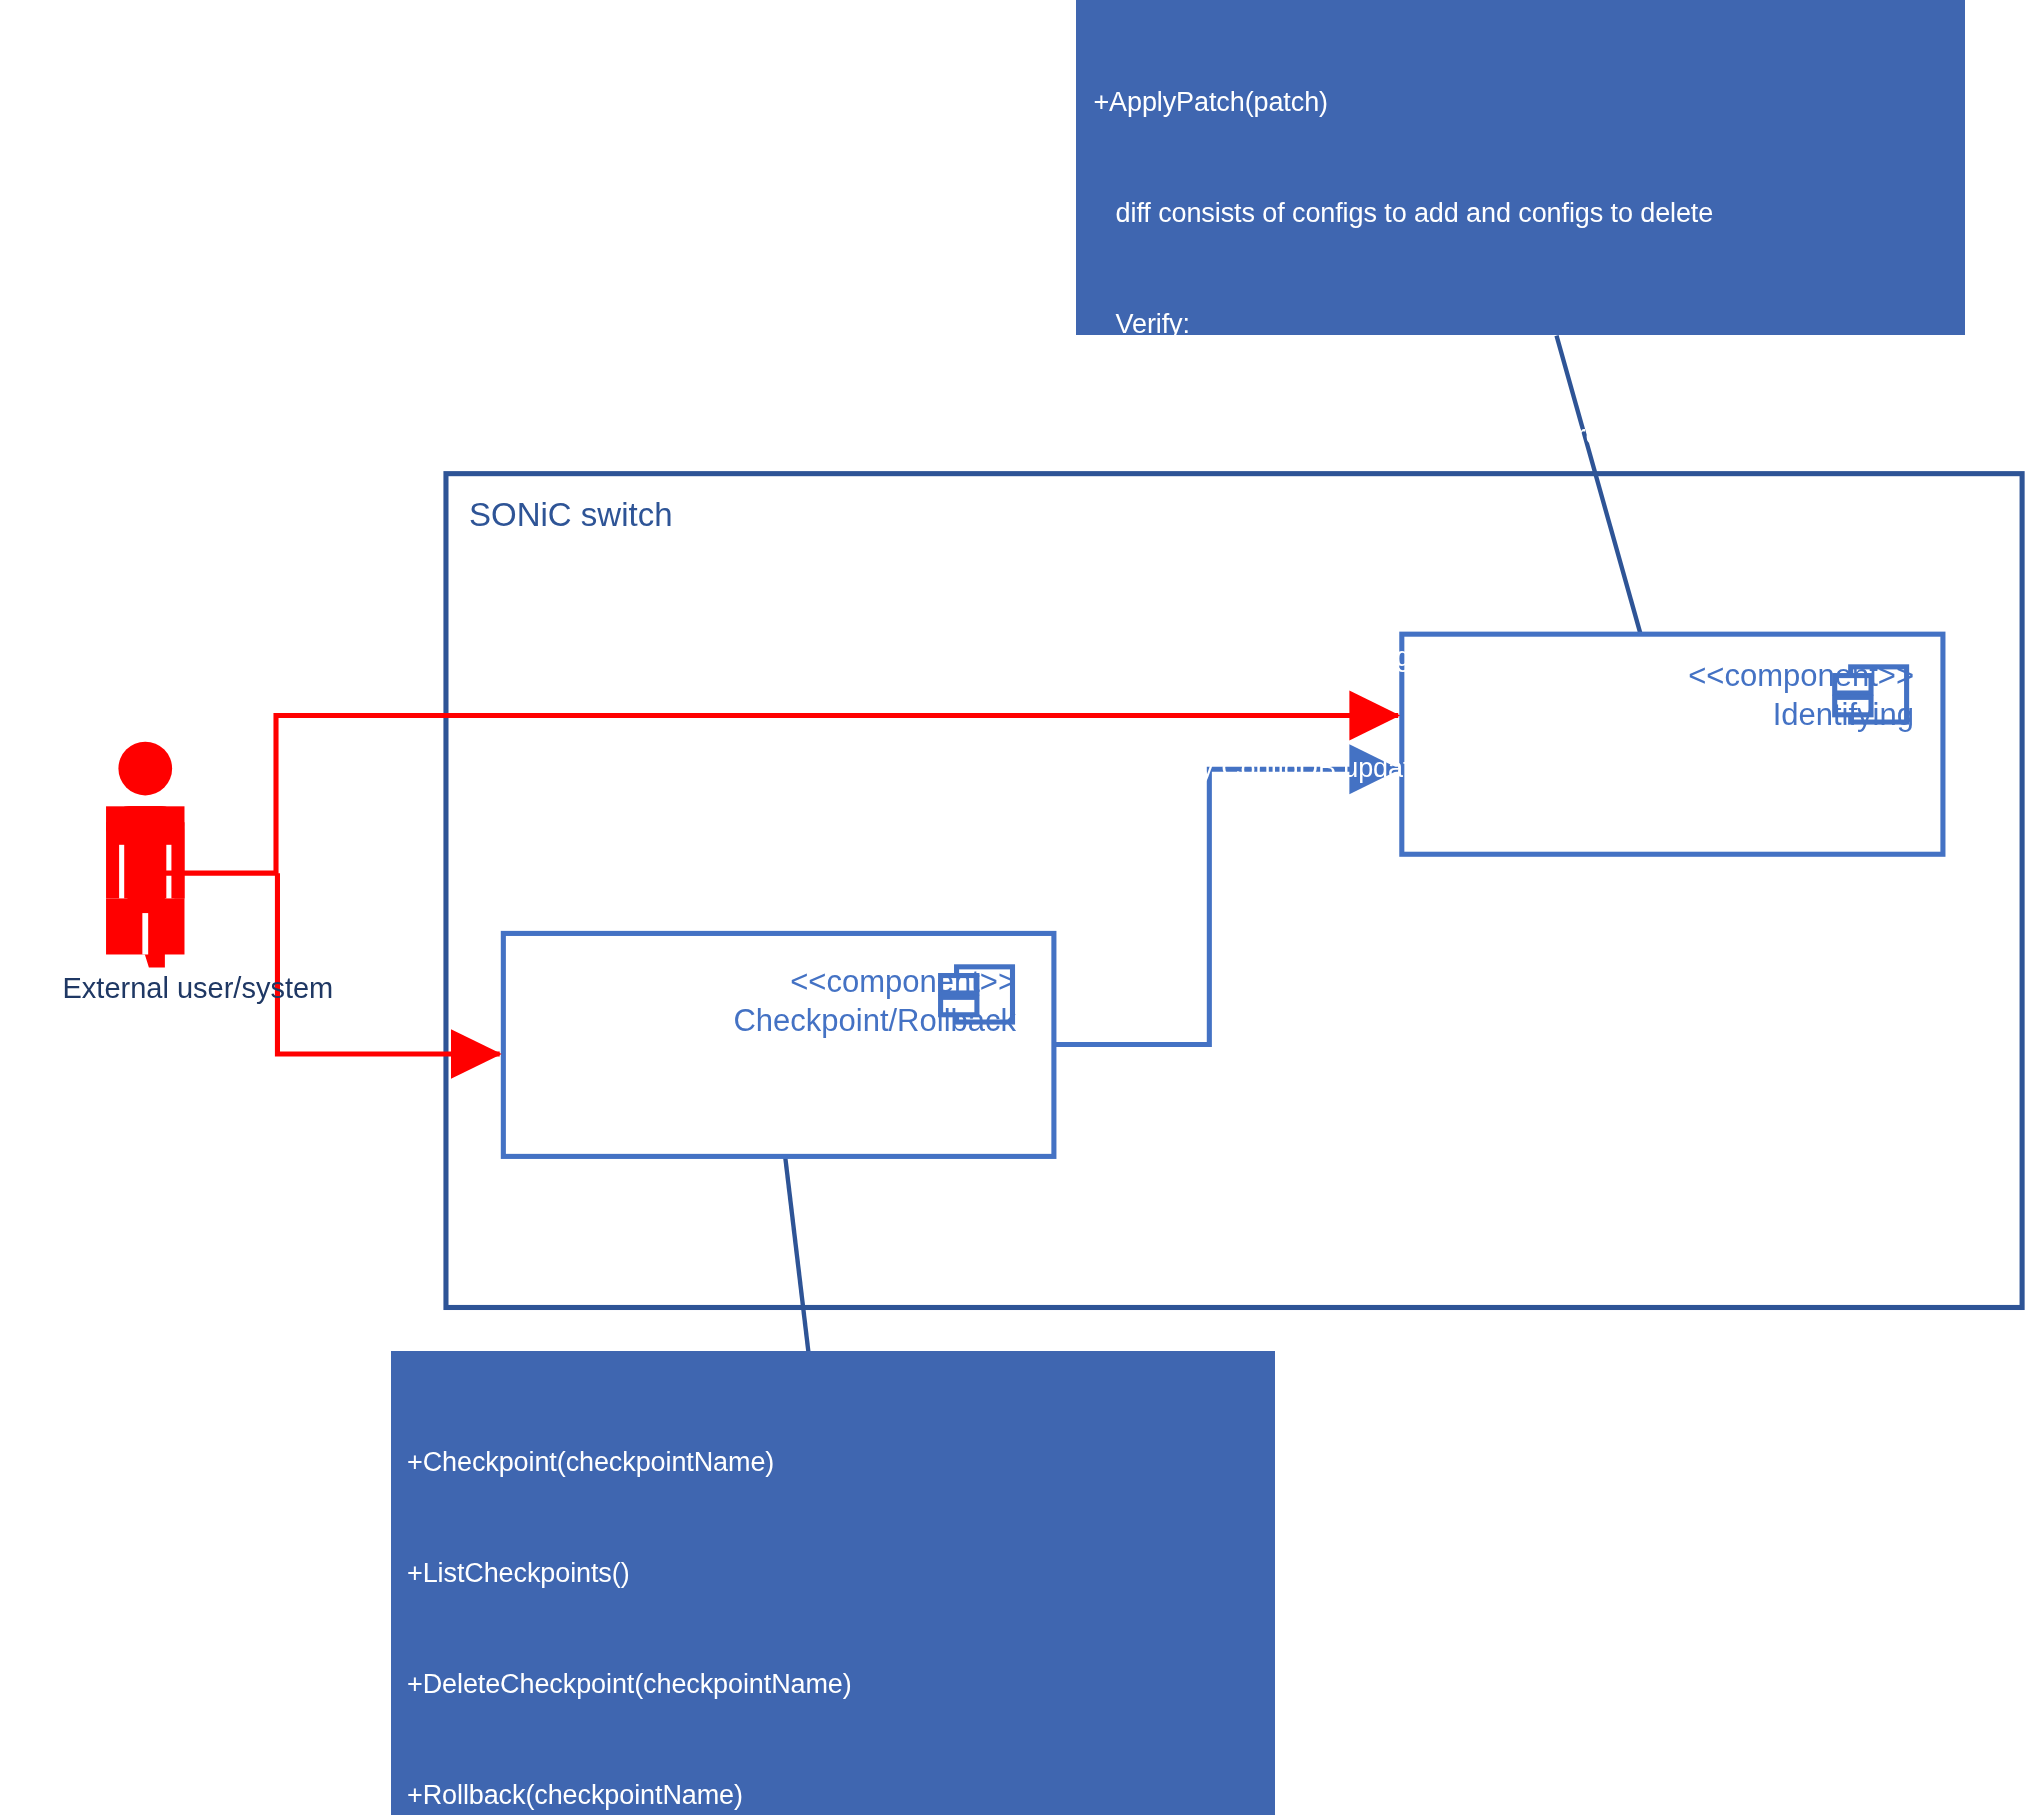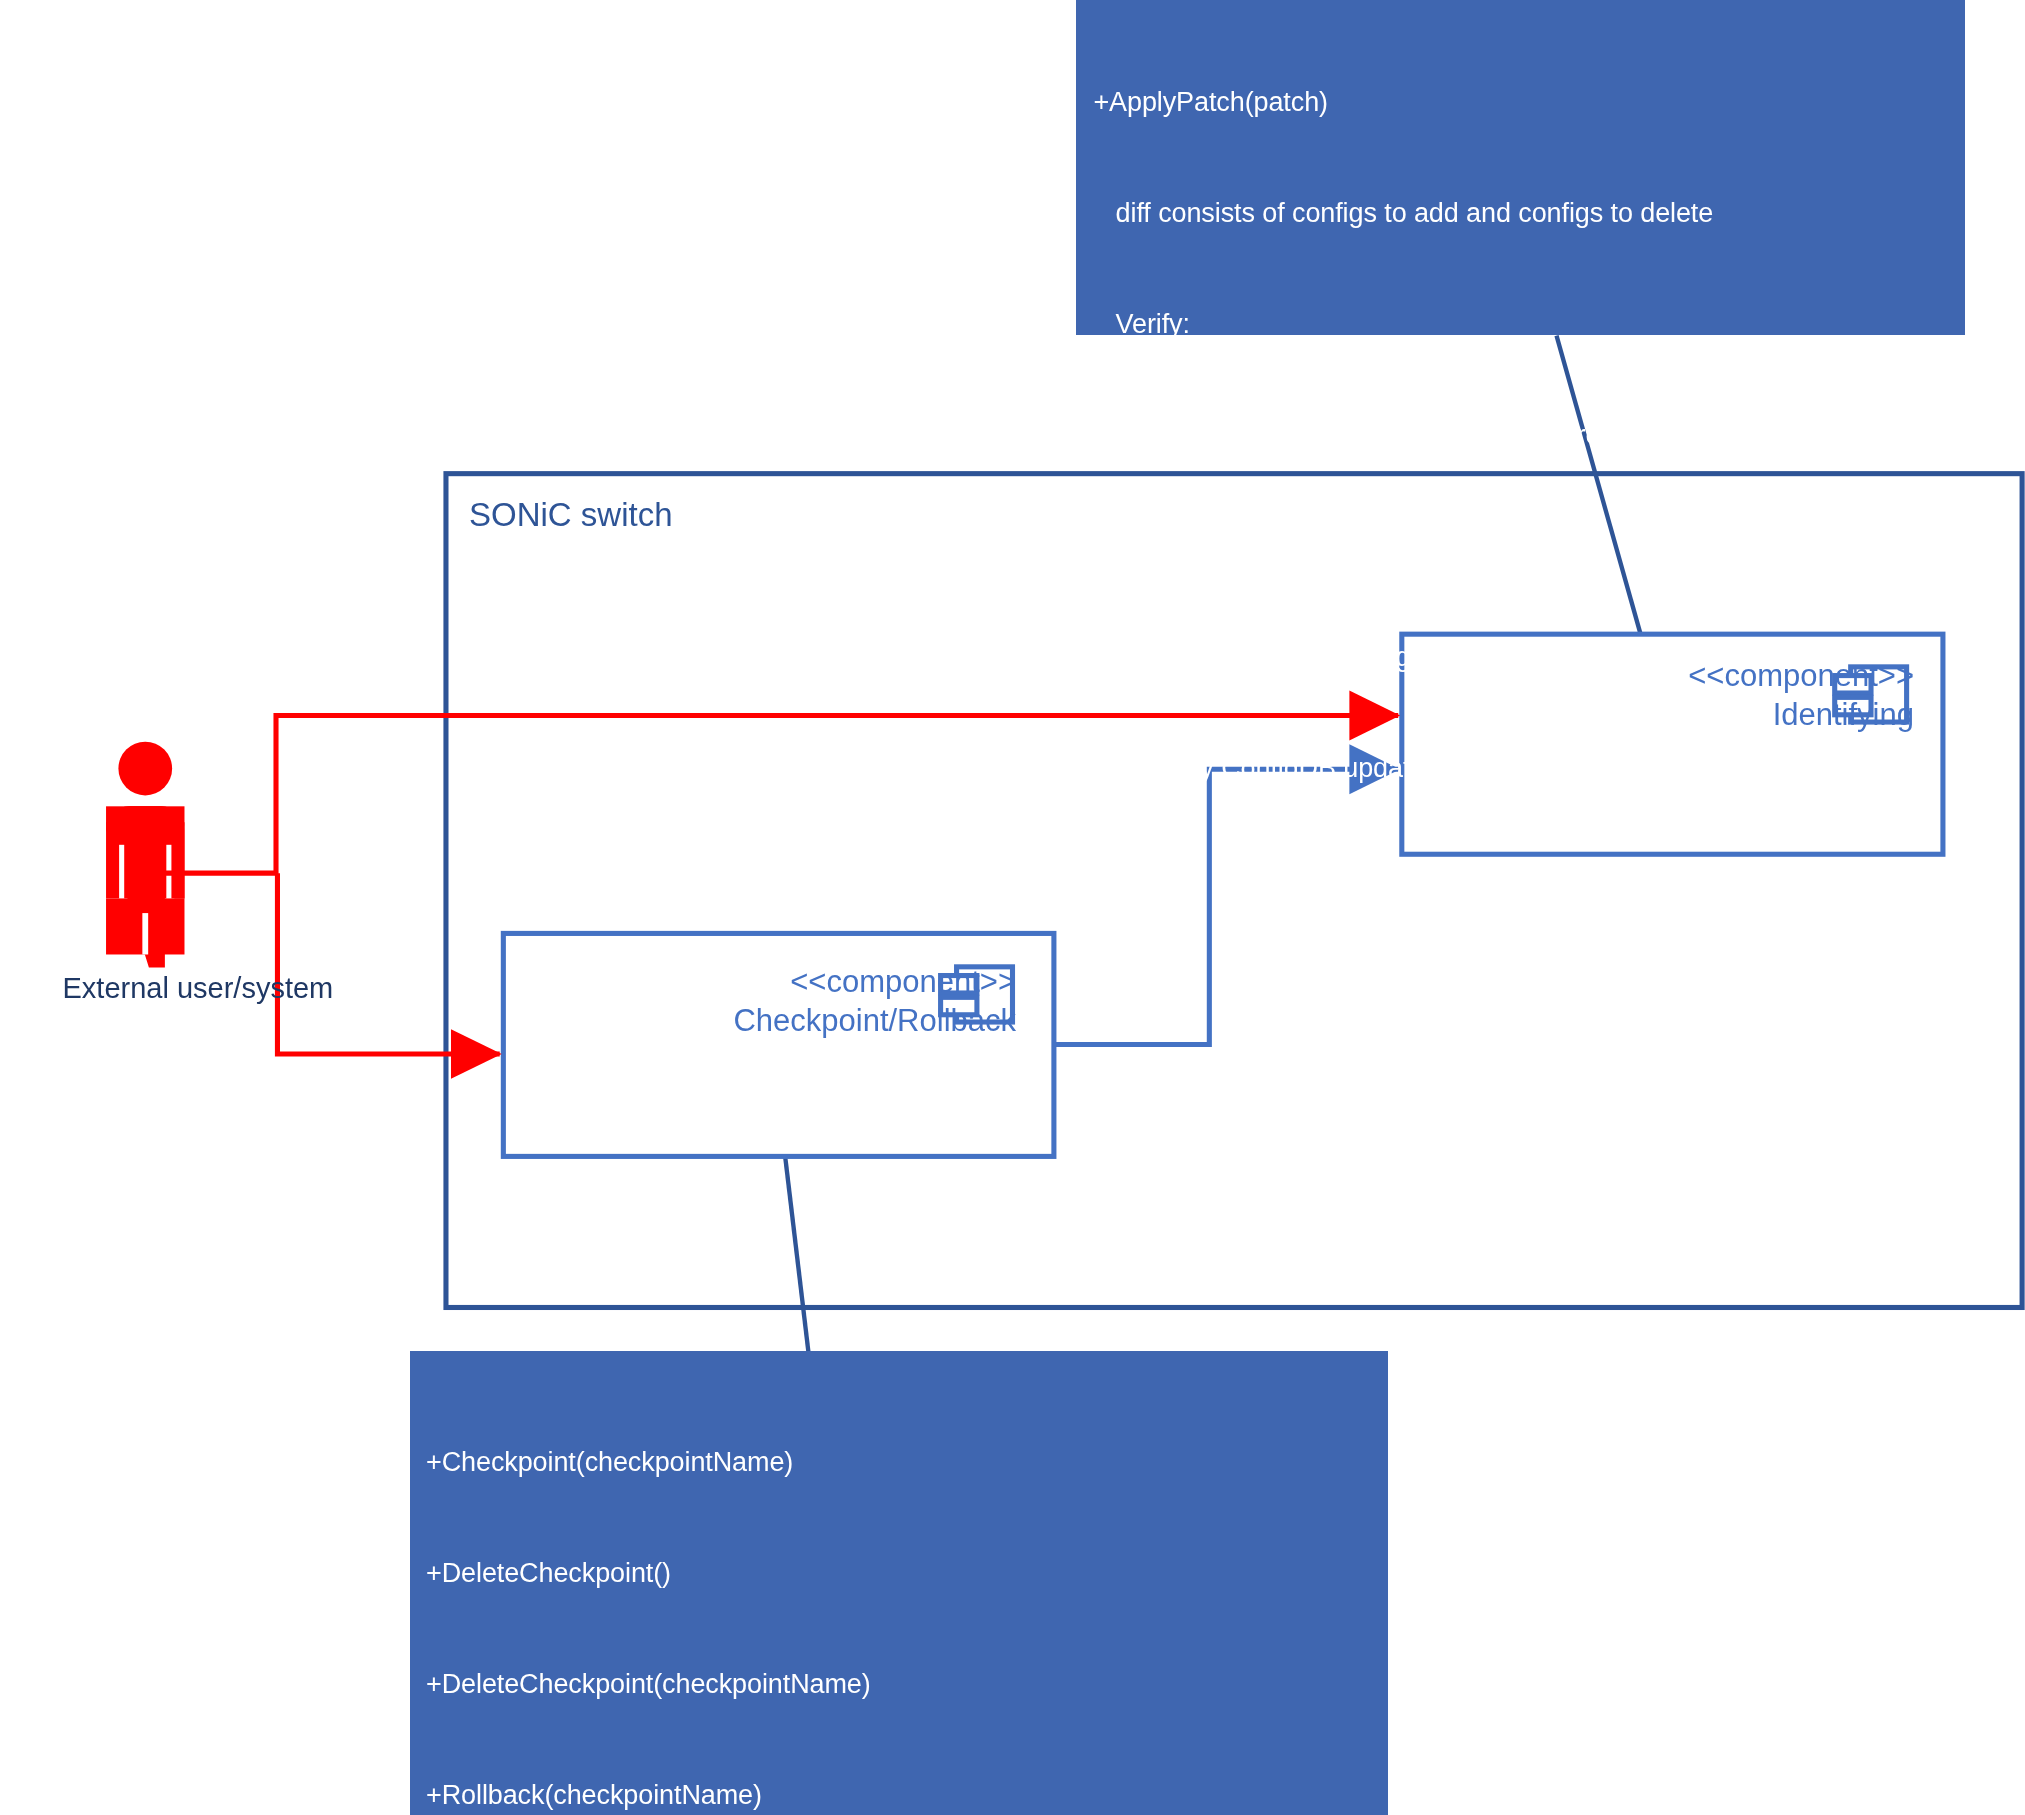--- a/index.html
+++ b/index.html
@@ -40,23 +40,23 @@
     letter-spacing: -0.1px;
   }
   #note-apply-patch {
     left: 1076px;
     top: -11.6px;
     width: 889px;
     height: 347px;
     padding: 22px 0 0 17.4px;
   }
   #note-checkpoint {
-    left: 410px;
+    left: 391px;
     top: 1351px;
-    width: 978px;
+    width: 884px;
     height: 465px;
     padding: 19px 0 0 16px;
   }
   .note-line { display: block; }
 
   
   #sonic-label {
     position: absolute;
     left: 469px;
     top: 496px;
@@ -193,21 +193,21 @@
     <span class="note-line">   diff consists of configs to add and configs to delete</span>
     <span class="note-line">   Verify:</span>
     <span class="note-line">   1) Identifying the services to restart corresponding to the diff</span>
     <span class="note-line">   2) Update tables</span>
     <span class="note-line">   3) Restart corresponding services</span>
     <span class="note-line">   8) Verify ConfigDB updated as expected</span>
   </div>
 
   <div class="note" id="note-checkpoint">
     <span class="note-line">+Checkpoint(checkpointName)</span>
-    <span class="note-line">+DeleteCheckpoint()</span>
+    <span class="note-line">+ListCheckpoints()</span>
     <span class="note-line">+DeleteCheckpoint(checkpointName)</span>
     <span class="note-line">+Rollback(checkpointName)</span>
     
     
     
     
     
     
     
     

